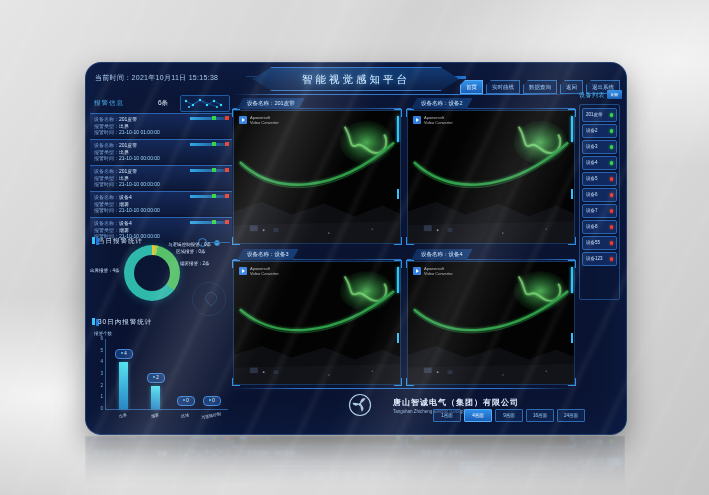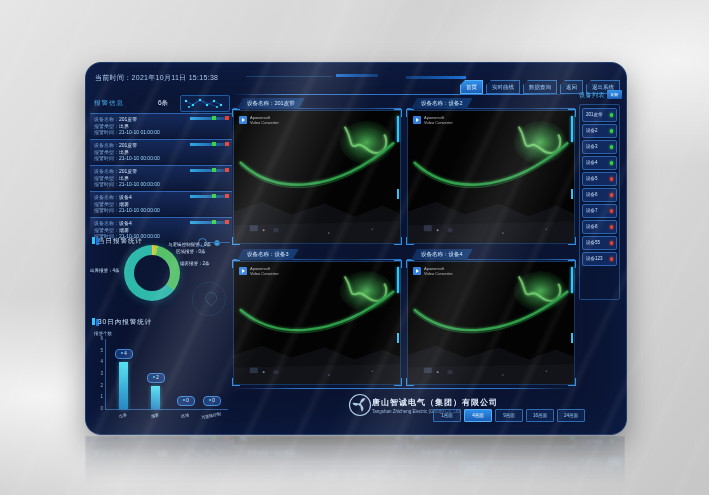--- a/index.html
+++ b/index.html
@@ -129,21 +129,21 @@
   .dev-item{position:relative;height:12px;margin-bottom:2px;background:#10295e;border:1px solid #2a62ad;
     border-radius:2px;cursor:pointer;}
   .dev-name{position:absolute;left:3px;top:0;font-size:4.5px;line-height:11px;color:#cfe6ff;white-space:nowrap;}
   .dev-dot{position:absolute;right:3px;top:4px;width:3.5px;height:3.5px;border-radius:50%;}
   .dev-dot.on{background:#35d443;box-shadow:0 0 3px #35d443;}
   .dev-dot.off{background:#e8402f;box-shadow:0 0 3px #e8402f;}
 
   
   .footer-line{position:absolute;left:147px;top:325px;width:342px;height:1px;
     background:linear-gradient(90deg,rgba(47,118,201,0),#2f76c9 20%,#2f76c9 80%,rgba(47,118,201,0));}
-  .brand{position:absolute;left:262px;top:330px;display:flex;align-items:center;gap:0;}
+  .brand{position:absolute;left:262px;top:330px;display:flex;align-items:center;gap:21px;}
   .brand-text .cn{font-size:8px;font-weight:bold;color:#e3eeff;letter-spacing:1px;}
   .brand-text .en{font-size:4.5px;color:#8fb0d8;margin-top:1px;}
   .views{position:absolute;left:347px;top:346px;display:flex;gap:3px;}
   .view-btn{width:26px;height:11px;line-height:11px;text-align:center;font-size:4.5px;color:#9fd0ff;
     border:1px solid #2b6cb3;background:rgba(18,48,105,.45);border-radius:1px;cursor:pointer;}
   .view-btn.active{background:linear-gradient(180deg,#2f8fe8,#1a5fb8);color:#fff;border-color:#53aef5;}
 
   
   #reflection{position:absolute;left:85px;top:436px;width:540px;height:58px;overflow:hidden;z-index:1;
     pointer-events:none;opacity:.16;filter:blur(1.2px);
@@ -176,20 +176,23 @@
 
 <div class="stage">
   <div class="swoosh"></div>
 
   <div class="monitor" id="monitor">
 
     <div class="time">当前时间：2021年10月11日 15:15:38</div>
     <div class="deco-line-a"></div>
     <div class="deco-line-b"></div>
     <div class="deco-line-c"></div>
+    <div class="title-wrap">
+      <span>智能视觉感知平台</span>
+    </div>
     <div class="header-line"></div>
     <div class="nav">
       <div class="nav-btn active">首页</div>
       <div class="nav-btn">实时曲线</div>
       <div class="nav-btn">数据查询</div>
       <div class="nav-btn">返回</div>
       <div class="nav-btn">退出系统</div>
     </div>
 
     <div class="sidebar-left">

